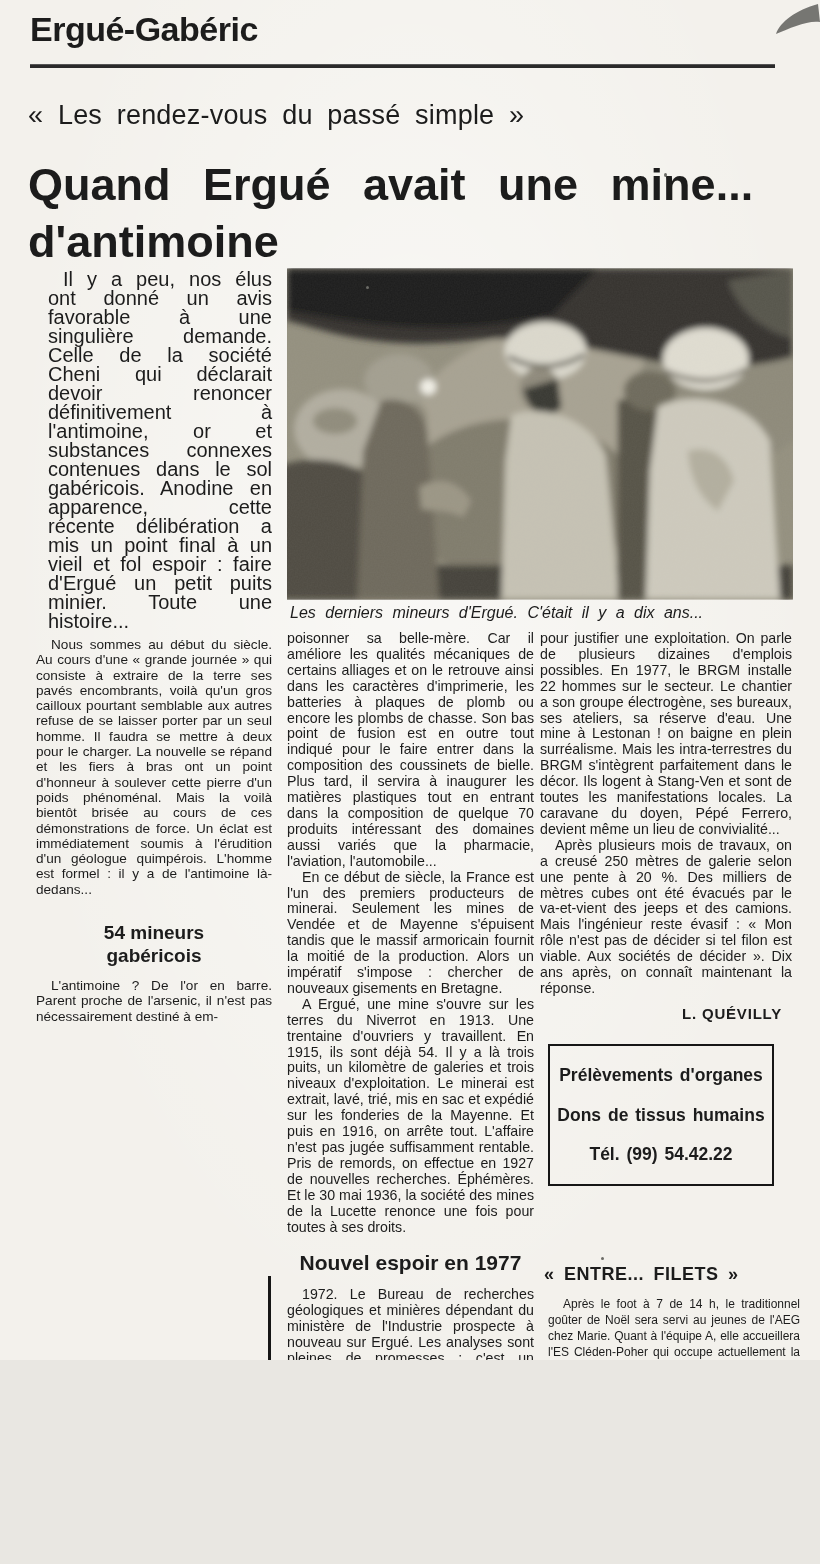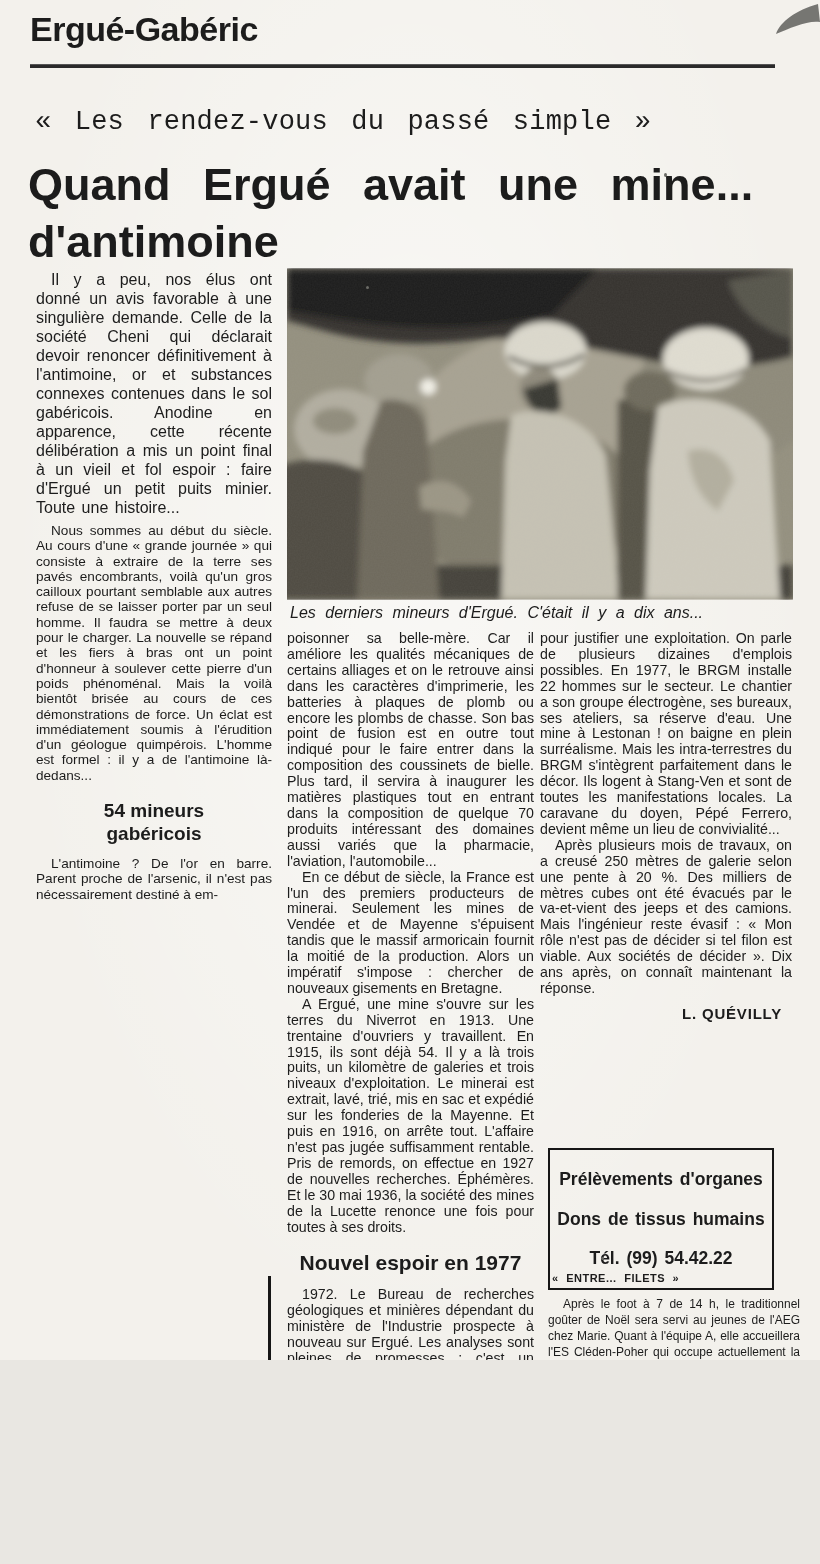--- a/index.html
+++ b/index.html
@@ -20,67 +20,67 @@
   .section-label{
     position:absolute;left:30px;top:10px;margin:0;
     font-size:34px;font-weight:700;letter-spacing:-0.5px;
   }
   .header-rule{
     position:absolute;left:30px;top:64px;width:745px;height:3px;
     background:#2a2a2a;border-top:1px solid #555;
   }
   .scan-artifact{position:absolute;right:0;top:0;width:110px;height:60px;}
   .kicker{
-    position:absolute;left:28px;top:100px;margin:7px;
-    font-size:27px;font-weight:400;word-spacing:7px;letter-spacing:0.2px;font-family:Liberation Mono, monospace;
+    position:absolute;left:28px;top:100px;margin:0;
+    font-size:27px;font-weight:400;word-spacing:7px;letter-spacing:0.2px;
   }
   .headline{
     position:absolute;left:28px;top:156px;width:775px;margin:0;
     font-size:45px;font-weight:700;line-height:57px;letter-spacing:0;
   }
   .headline .hl{display:block;}
   .headline .hl:first-child{word-spacing:20px;}
   
   .col p{margin:0;text-align:justify;}
   .ind{text-indent:15px;}
   .col-left{position:absolute;left:36px;top:270px;width:236px;}
-  .col-left .lede{font-size:16px;line-height:19px;word-spacing:2px;}
+  .col-left .lede{font-size:20px;line-height:19px;word-spacing:2px;margin-left:12px;}
   .col-left .small{font-size:13.6px;line-height:15.3px;}
   .subhead-left{
-    display:block;max-width:130px;margin:16px auto 11px;
+    display:block;max-width:130px;margin:24px auto 11px;
     font-size:19px;line-height:23px;font-weight:700;text-align:center;text-indent:0;
   }
   .photo-figure{position:absolute;left:287px;top:268px;width:506px;height:332px;margin:0;}
   .photo-caption{
     position:absolute;left:290px;top:604px;width:500px;
     font-size:16px;font-style:italic;word-spacing:5px;
   }
   .col-middle{position:absolute;left:287px;top:631px;width:247px;}
   .col-right{position:absolute;left:540px;top:631px;width:252px;}
   .col-middle p,.col-right p{font-size:14.2px;line-height:15.9px;}
   .subhead-middle{
     display:block;margin:16px 0 12px;text-align:center;
     font-size:21px;font-weight:700;text-indent:0;
   }
   .byline{
     margin-top:8px;text-align:right;font-size:15px;font-weight:700;
     letter-spacing:0.8px;padding-right:10px;
   }
   
   .ad-box{
-    position:absolute;left:548px;top:1148px;width:222px;height:138px;
+    position:absolute;left:548px;top:1044px;width:222px;height:138px;
     border:2px solid #161616;
     display:flex;flex-direction:column;justify-content:space-evenly;align-items:center;
     text-align:center;
   }
   .ad-box .ad-line{font-size:17.5px;font-weight:700;word-spacing:2px;}
   
   .brief-title{
-    position:absolute;left:544px;top:1264px;margin:8px;
-    font-size:11px;font-weight:700;letter-spacing:0.5px;word-spacing:4px;
+    position:absolute;left:544px;top:1264px;margin:0;
+    font-size:18px;font-weight:700;letter-spacing:0.5px;word-spacing:4px;
   }
   .brief-body{
     position:absolute;left:548px;top:1296px;width:252px;margin:0;
     font-size:12px;line-height:16px;text-align:justify;text-indent:15px;
   }
   
   .v-rule{
     position:absolute;left:268px;top:1276px;width:3px;height:288px;
     background:#161616;
   }

